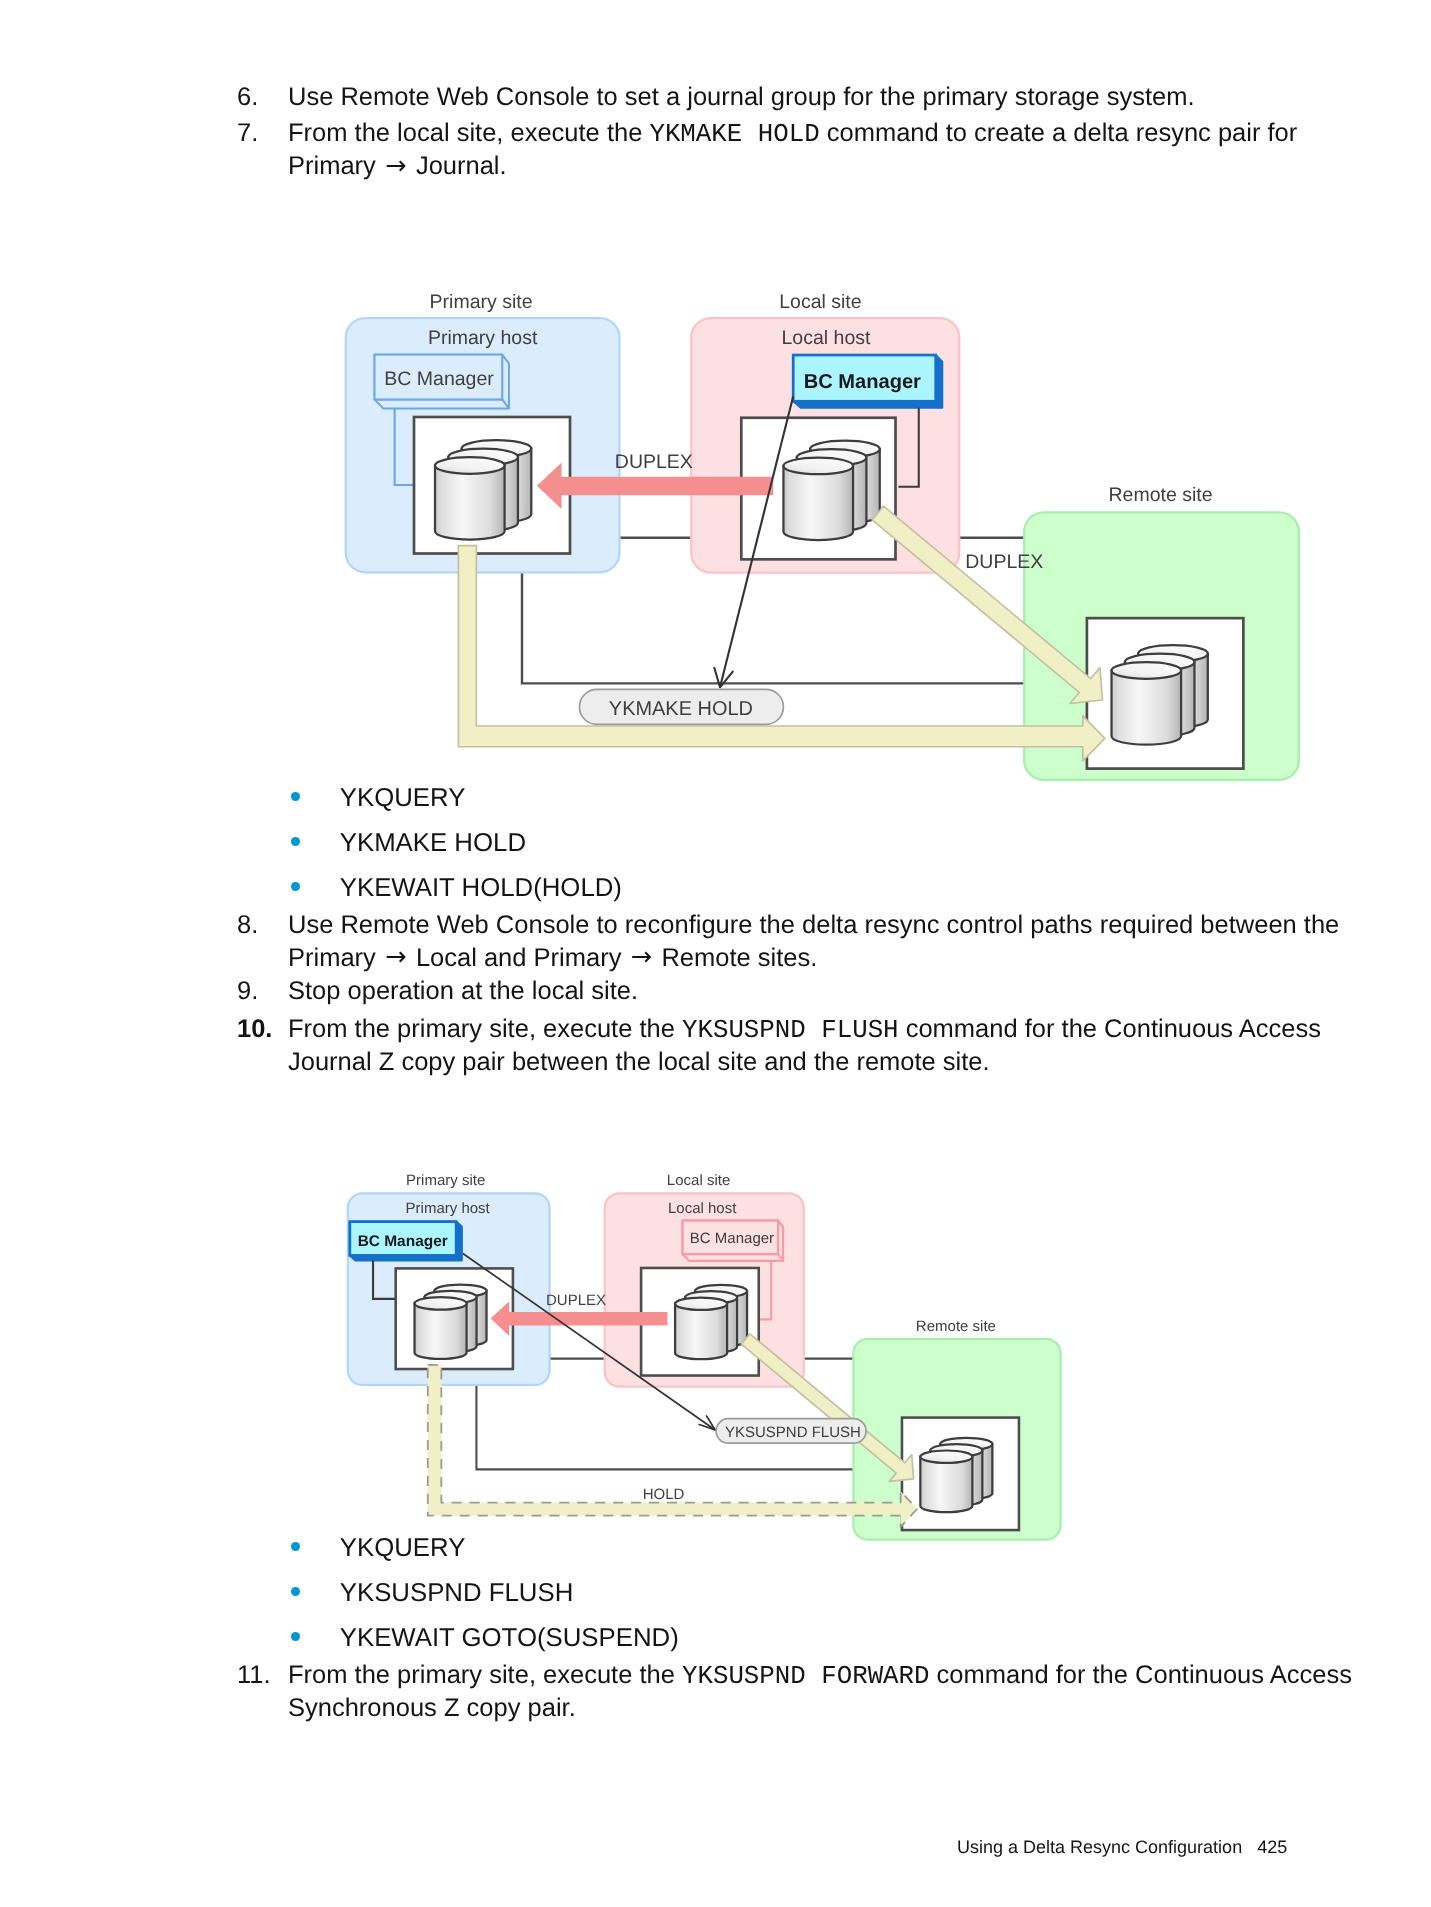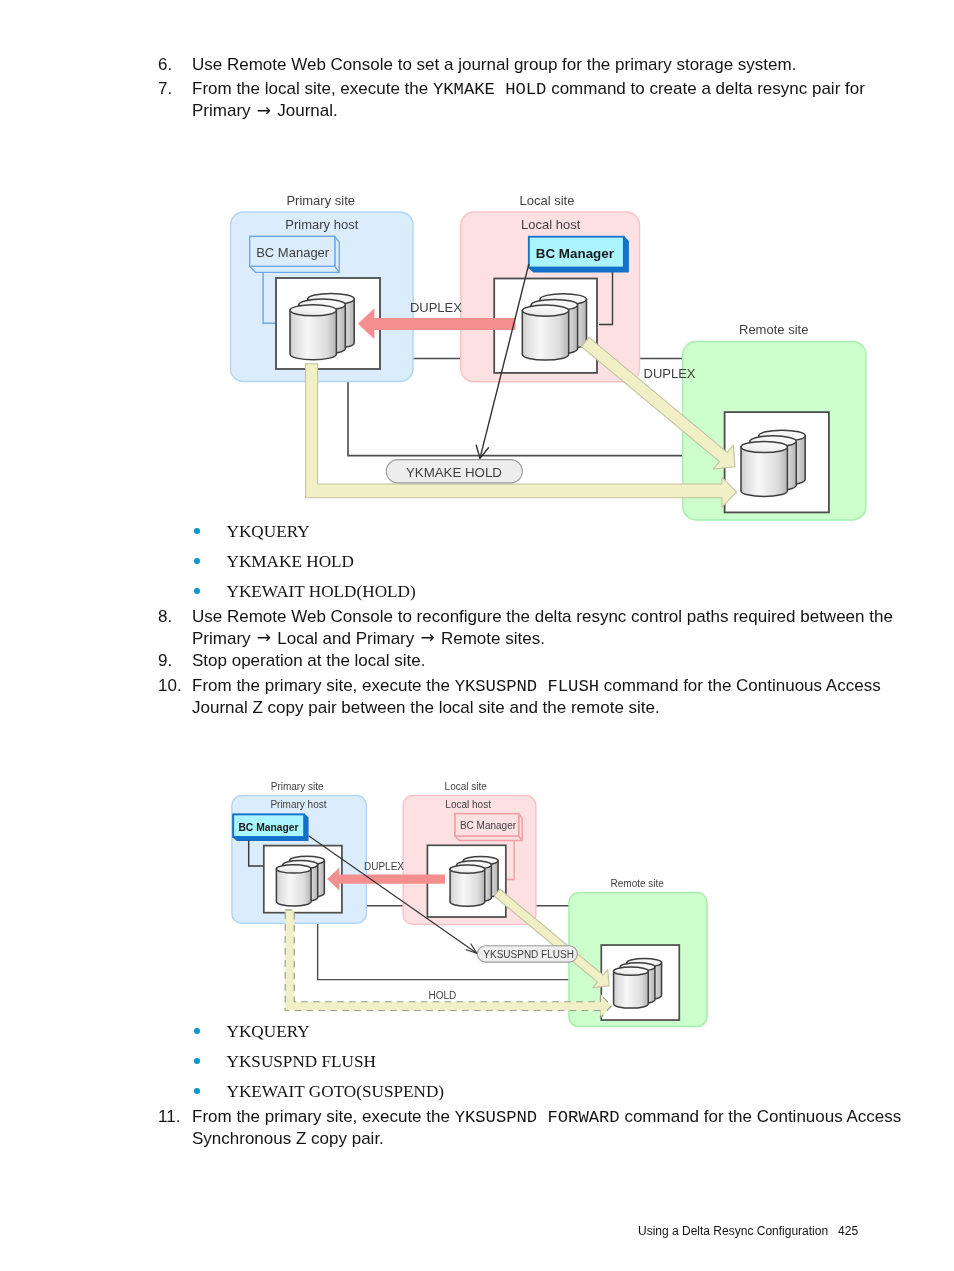--- a/index.html
+++ b/index.html
@@ -8,21 +8,21 @@
   .page{position:absolute;left:0;top:0;width:954px;height:1271px;background:#fff;}
 
   .oitem{position:absolute;display:flex;align-items:flex-start;font-size:17px;line-height:22.2px;}
   .onum{text-align:left;flex:0 0 34px;}
   .otext{flex:1;}
   .mono{font-family:"Liberation Mono",monospace;font-size:17.2px;line-height:1;}
   .arr{font-family:"DejaVu Sans",sans-serif;font-size:17px;line-height:1;position:relative;top:-0.5px;padding:0 1.5px;}
 
   .bitem{position:absolute;display:flex;align-items:flex-start;}
   .bdot{width:6px;height:6px;border-radius:50%;background:#0096d6;margin-top:5.5px;flex:0 0 6px;}
-  .btext{font-family:Liberation Serif, serif;font-size:17.2px;margin-left:26.5px;line-height:17px;}
+  .btext{font-family:Liberation Sans, sans-serif;font-size:17.2px;margin-left:26.5px;line-height:17px;}
 
   .footer{position:absolute;font-size:12px;left:638px;top:1222px;line-height:18px;}
 
   .fig{position:absolute;margin-top:38px;}
   svg{display:block;overflow:visible;}
 </style>
 </head>
 <body>
 
 <div class="page">
@@ -152,21 +152,21 @@
     <div class="onum">8.</div>
     <div class="otext"><span>Use Remote Web Console to reconfigure the delta resync control paths required between the Primary </span><span class="arr">→</span><span> Local and Primary </span><span class="arr">→</span><span> Remote sites.</span></div>
   </div>
 
   <div class="oitem" style="left:158px;top:650.4px;width:744px;">
     <div class="onum">9.</div>
     <div class="otext"><span>Stop operation at the local site.</span></div>
   </div>
 
   <div class="oitem" style="left:158px;top:674.8px;width:754px;">
-    <div class="onum" style="flex:0 0 34px;">10.</div>
+    <div class="onum" style="flex:0 0 34px;font-weight:bold;">10.</div>
     <div class="otext"><span>From the primary site, execute the </span><span class="mono">YKSUSPND FLUSH</span><span> command for the Continuous Access Journal Z copy pair between the local site and the remote site.</span></div>
   </div>
 
   <div class="fig" id="fig2" style="left:229.6px;top:737.8px;">
   <svg width="490" height="265" viewBox="0 0 490 265">
    <g transform="scale(0.7477)">
 
     <g stroke="#4d4d4d" stroke-width="1.9" fill="none">
       <path d="M180 173.5 H456"></path>
       <path d="M117.2 186 V272.3 H456"></path>

